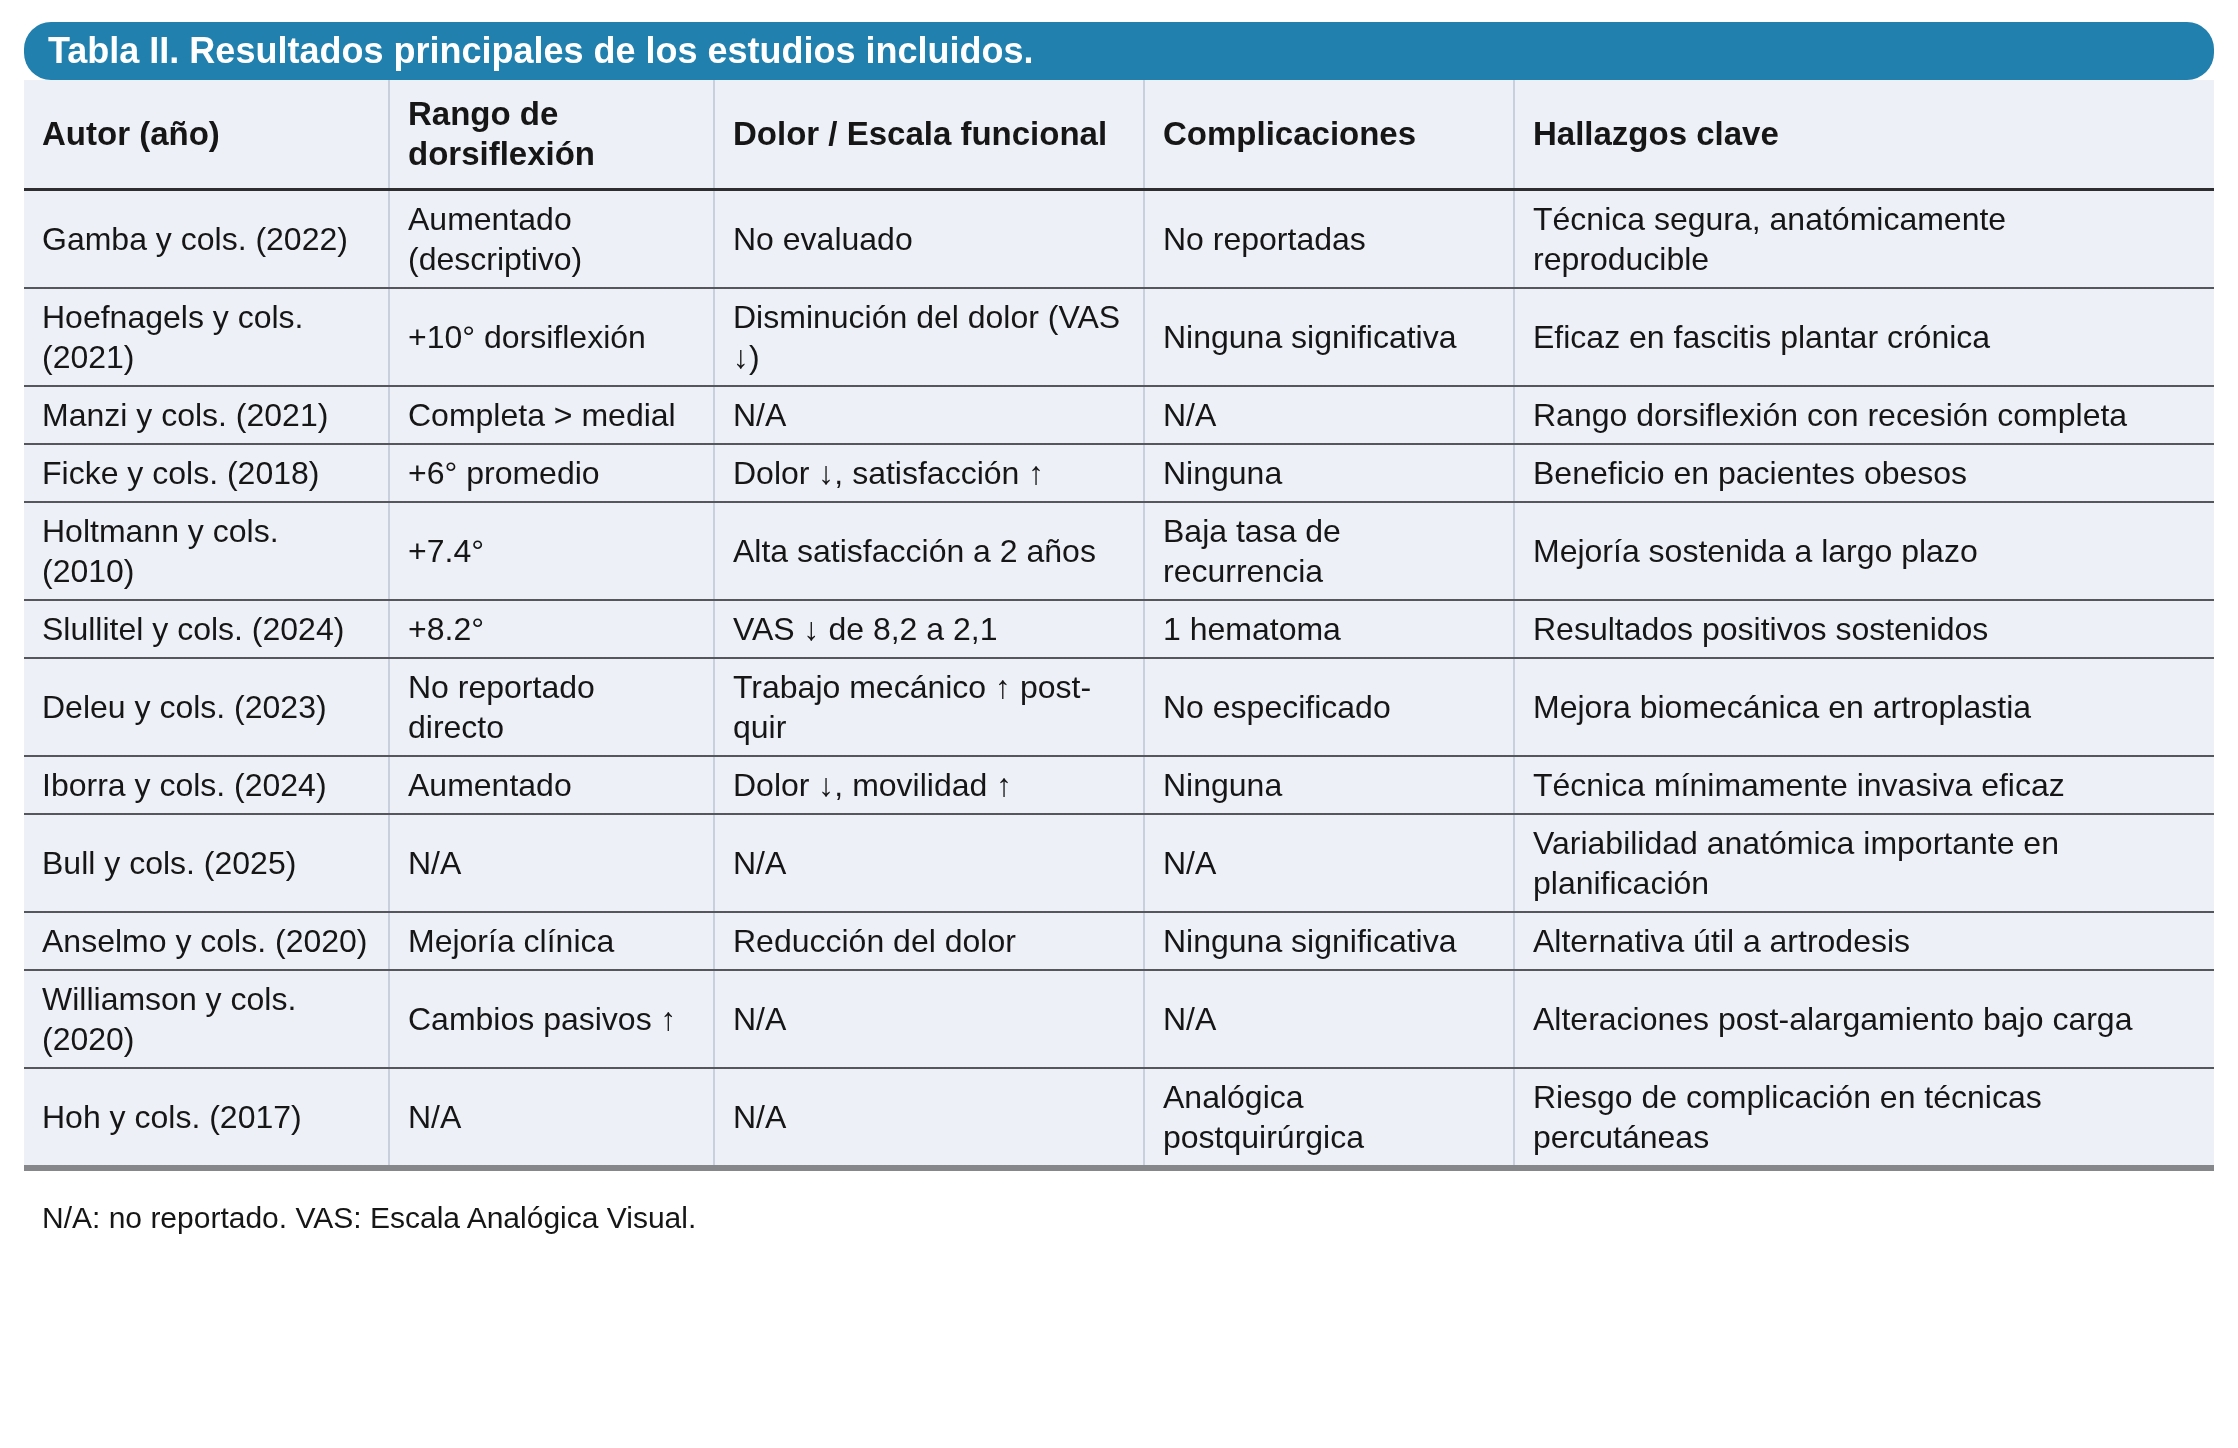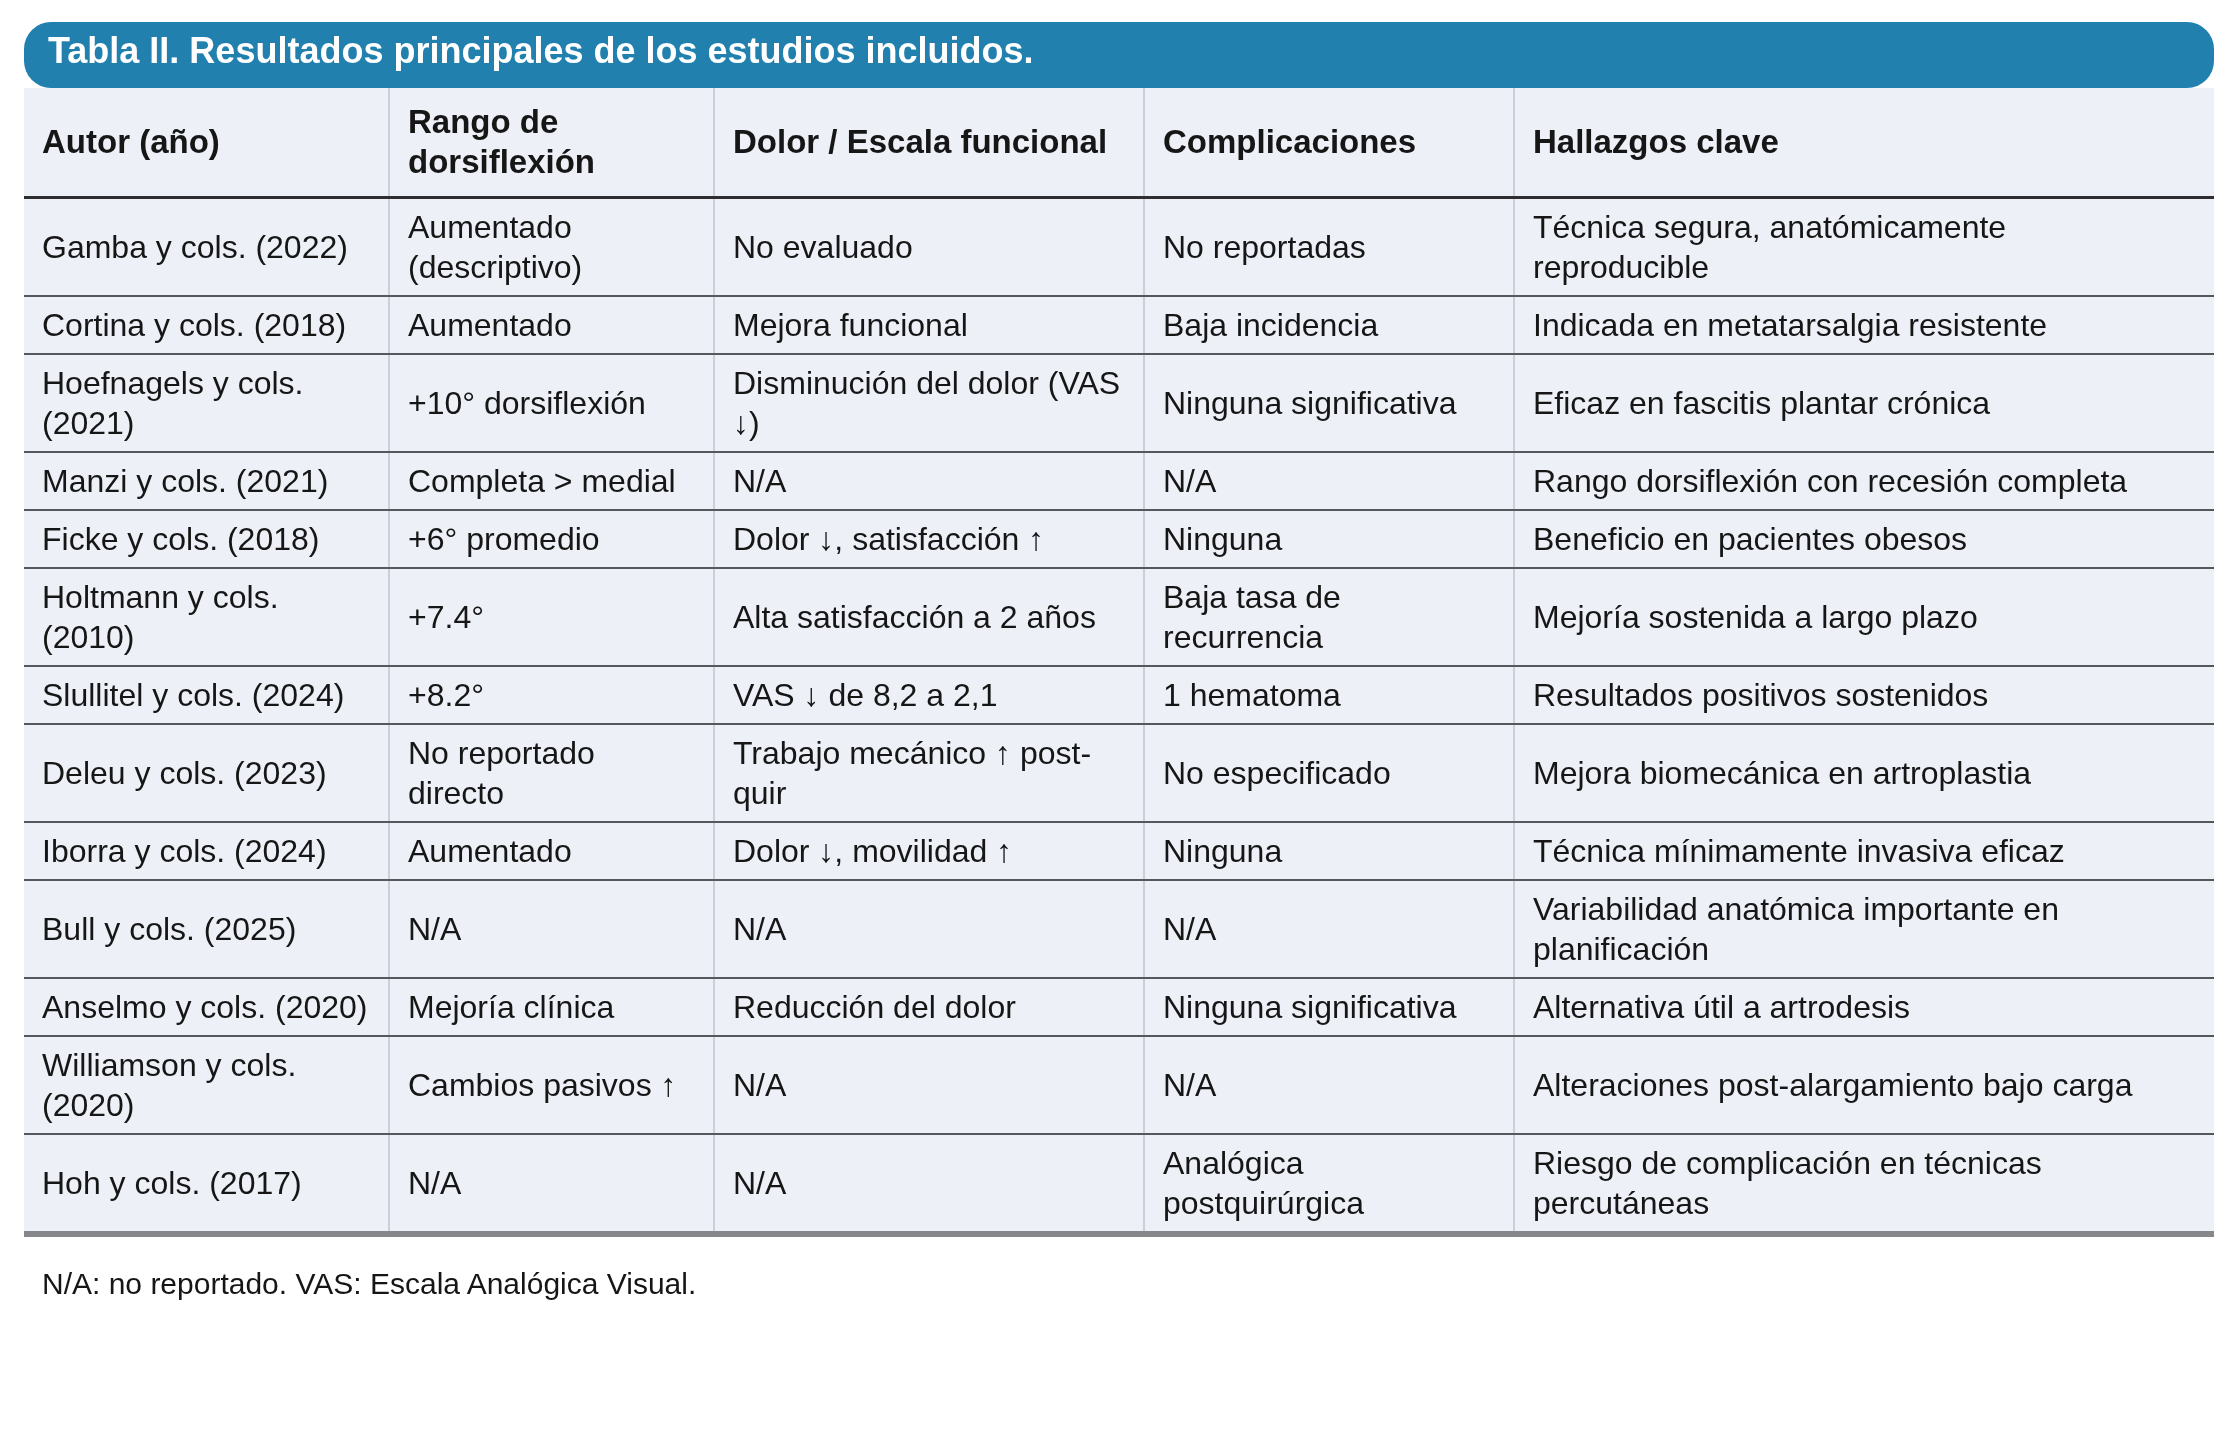--- a/index.html
+++ b/index.html
@@ -19,21 +19,21 @@
     font-family: "Liberation Sans", sans-serif;
     color: var(--text);
     overflow: hidden;
   }
   .page { padding: 22px 24px 0 24px; }
   .table-title {
     background: var(--title-bg);
     color: #ffffff;
     font-size: 36px;
     font-weight: bold;
-    height: 66px;
+    height: 58px;
     line-height: 58px;
     padding: 0 24px;
     white-space: nowrap;
     overflow: hidden;
     border-radius: 27px;
   }
   table {
     border-collapse: collapse;
     table-layout: fixed;
     width: 2190px;
@@ -92,27 +92,20 @@
             <th>Hallazgos clave</th>
           </tr>
       </thead>
       <tbody>
           <tr>
             <td>Gamba y cols. (2022)</td>
             <td>Aumentado (descriptivo)</td>
             <td>No evaluado</td>
             <td>No reportadas</td>
             <td>Técnica segura, anatómicamente reproducible</td>
-          </tr>
-          <tr>
-            <td>Cortina y cols. (2018)</td>
-            <td>Aumentado</td>
-            <td>Mejora funcional</td>
-            <td>Baja incidencia</td>
-            <td>Indicada en metatarsalgia resistente</td>
           </tr>
           <tr>
             <td>Hoefnagels y cols. (2021)</td>
             <td>+10° dorsiflexión</td>
             <td>Disminución del dolor (VAS ↓)</td>
             <td>Ninguna significativa</td>
             <td>Eficaz en fascitis plantar crónica</td>
           </tr>
           <tr>
             <td>Manzi y cols. (2021)</td>

